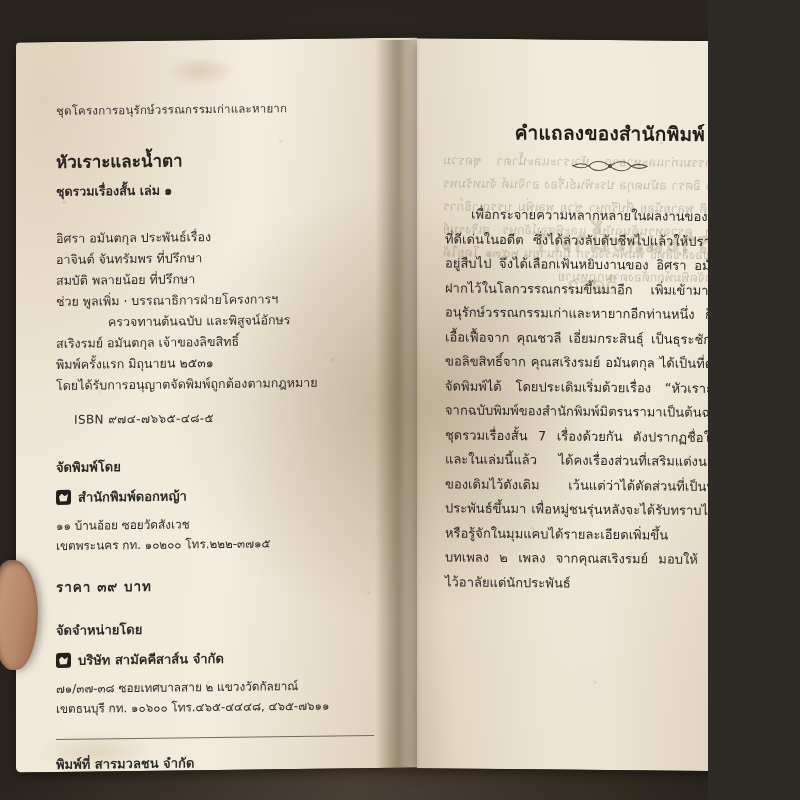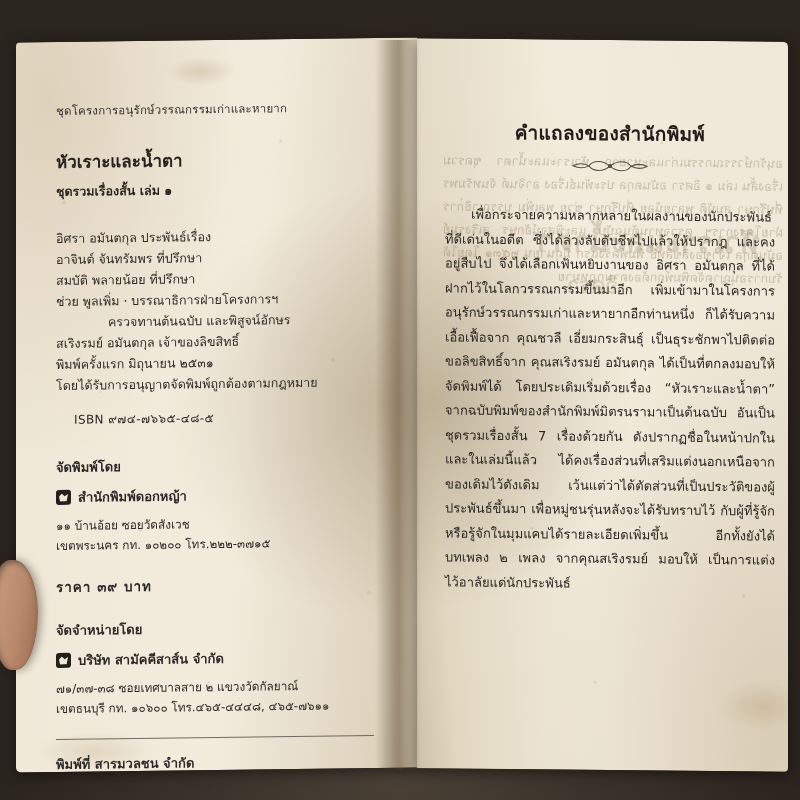--- a/index.html
+++ b/index.html
@@ -8,21 +8,21 @@
   }
   body {
     width: 800px;
     height: 800px;
     overflow: hidden;
     background: #2e2a26;
     font-family: "DejaVu Sans", sans-serif;
   }
   #page {
     position: relative;
-    width: 800px;
+    width: 708px;
     height: 800px;
     background: #84cc16;
     overflow: hidden;
   }
   
   .bg-table {
     position: absolute;
     inset: 0;
     background:
       radial-gradient(ellipse at 50% 95%, #4a4036 0%, #2b251f 70%),

